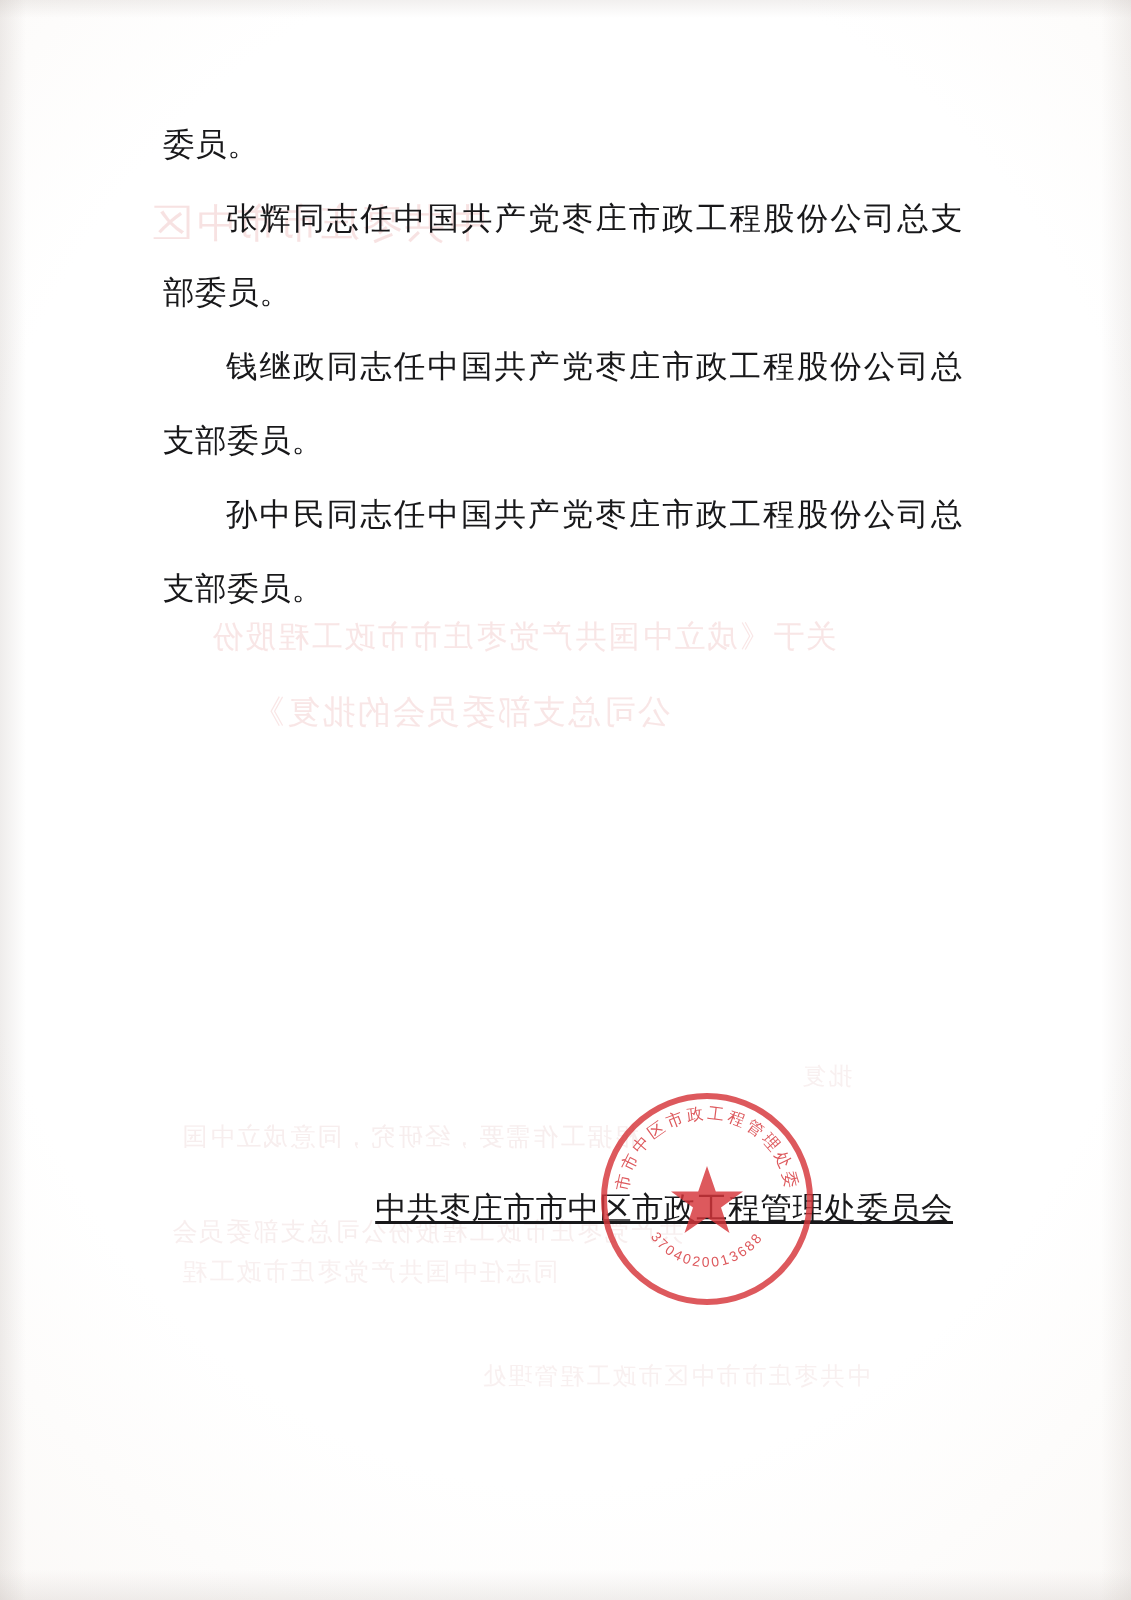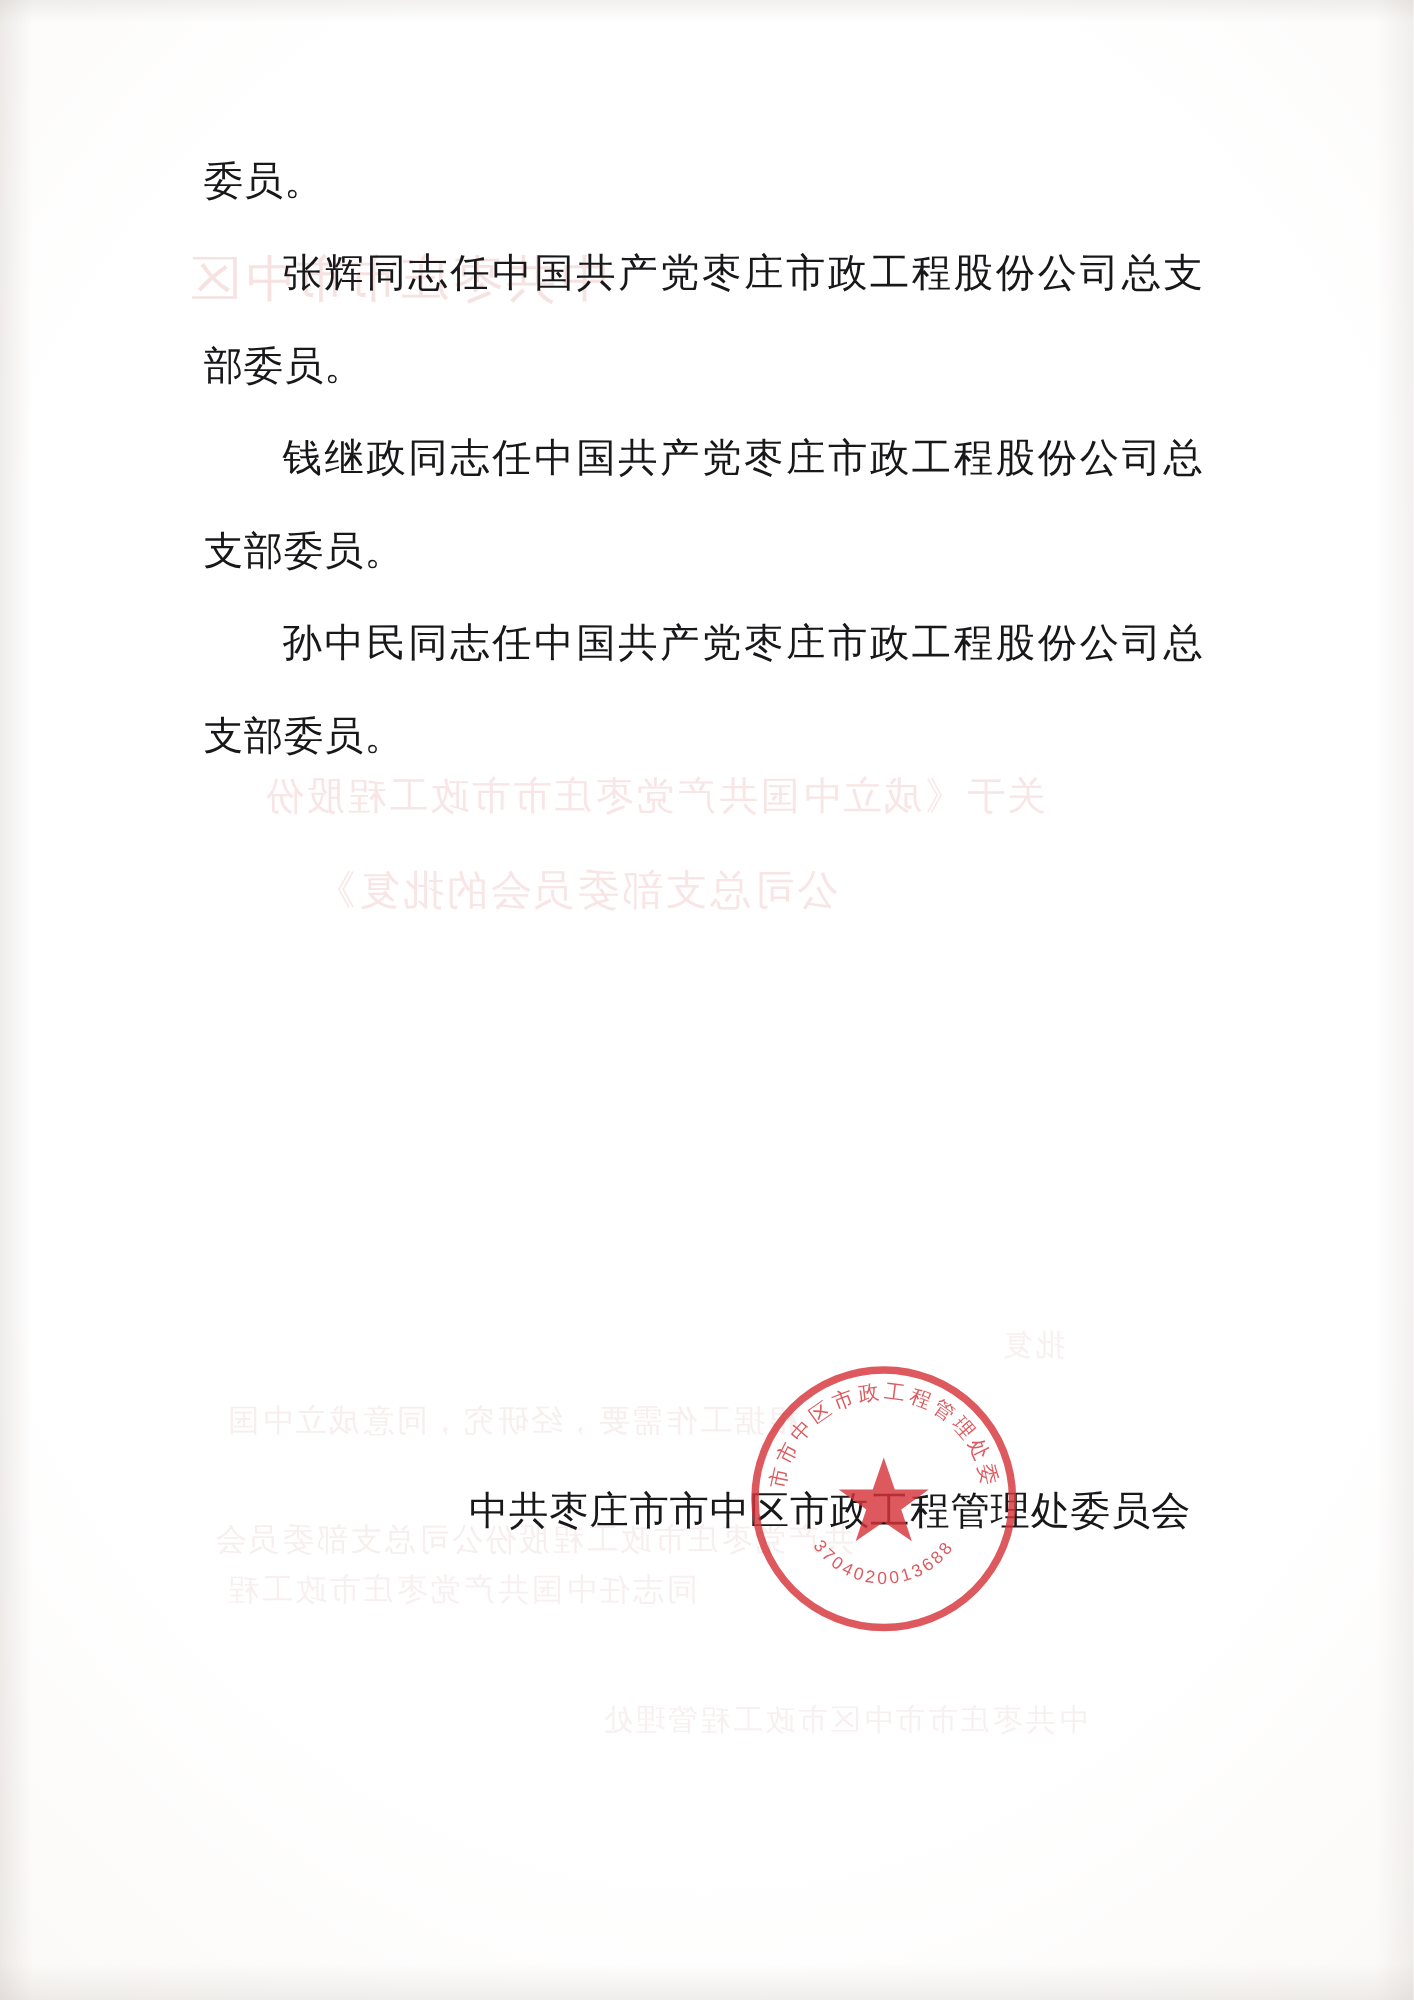--- a/index.html
+++ b/index.html
@@ -66,20 +66,21 @@
   .closing {
     position: absolute;
     left: 163px;
     top: 1178px;
     width: 800px;
     font-size: 31.5px;
     line-height: 62px;
     color: #18181a;
     letter-spacing: 0.6px;
     text-align: right;
+    text-decoration: underline;
   }
   .closing .org { padding-right: 10px; display: block; }
   .closing .date { padding-right: 148px; display: block; }
 
   
   #seal {
     position: absolute;
     left: 598px;
     top: 1090px;
     width: 218px;

